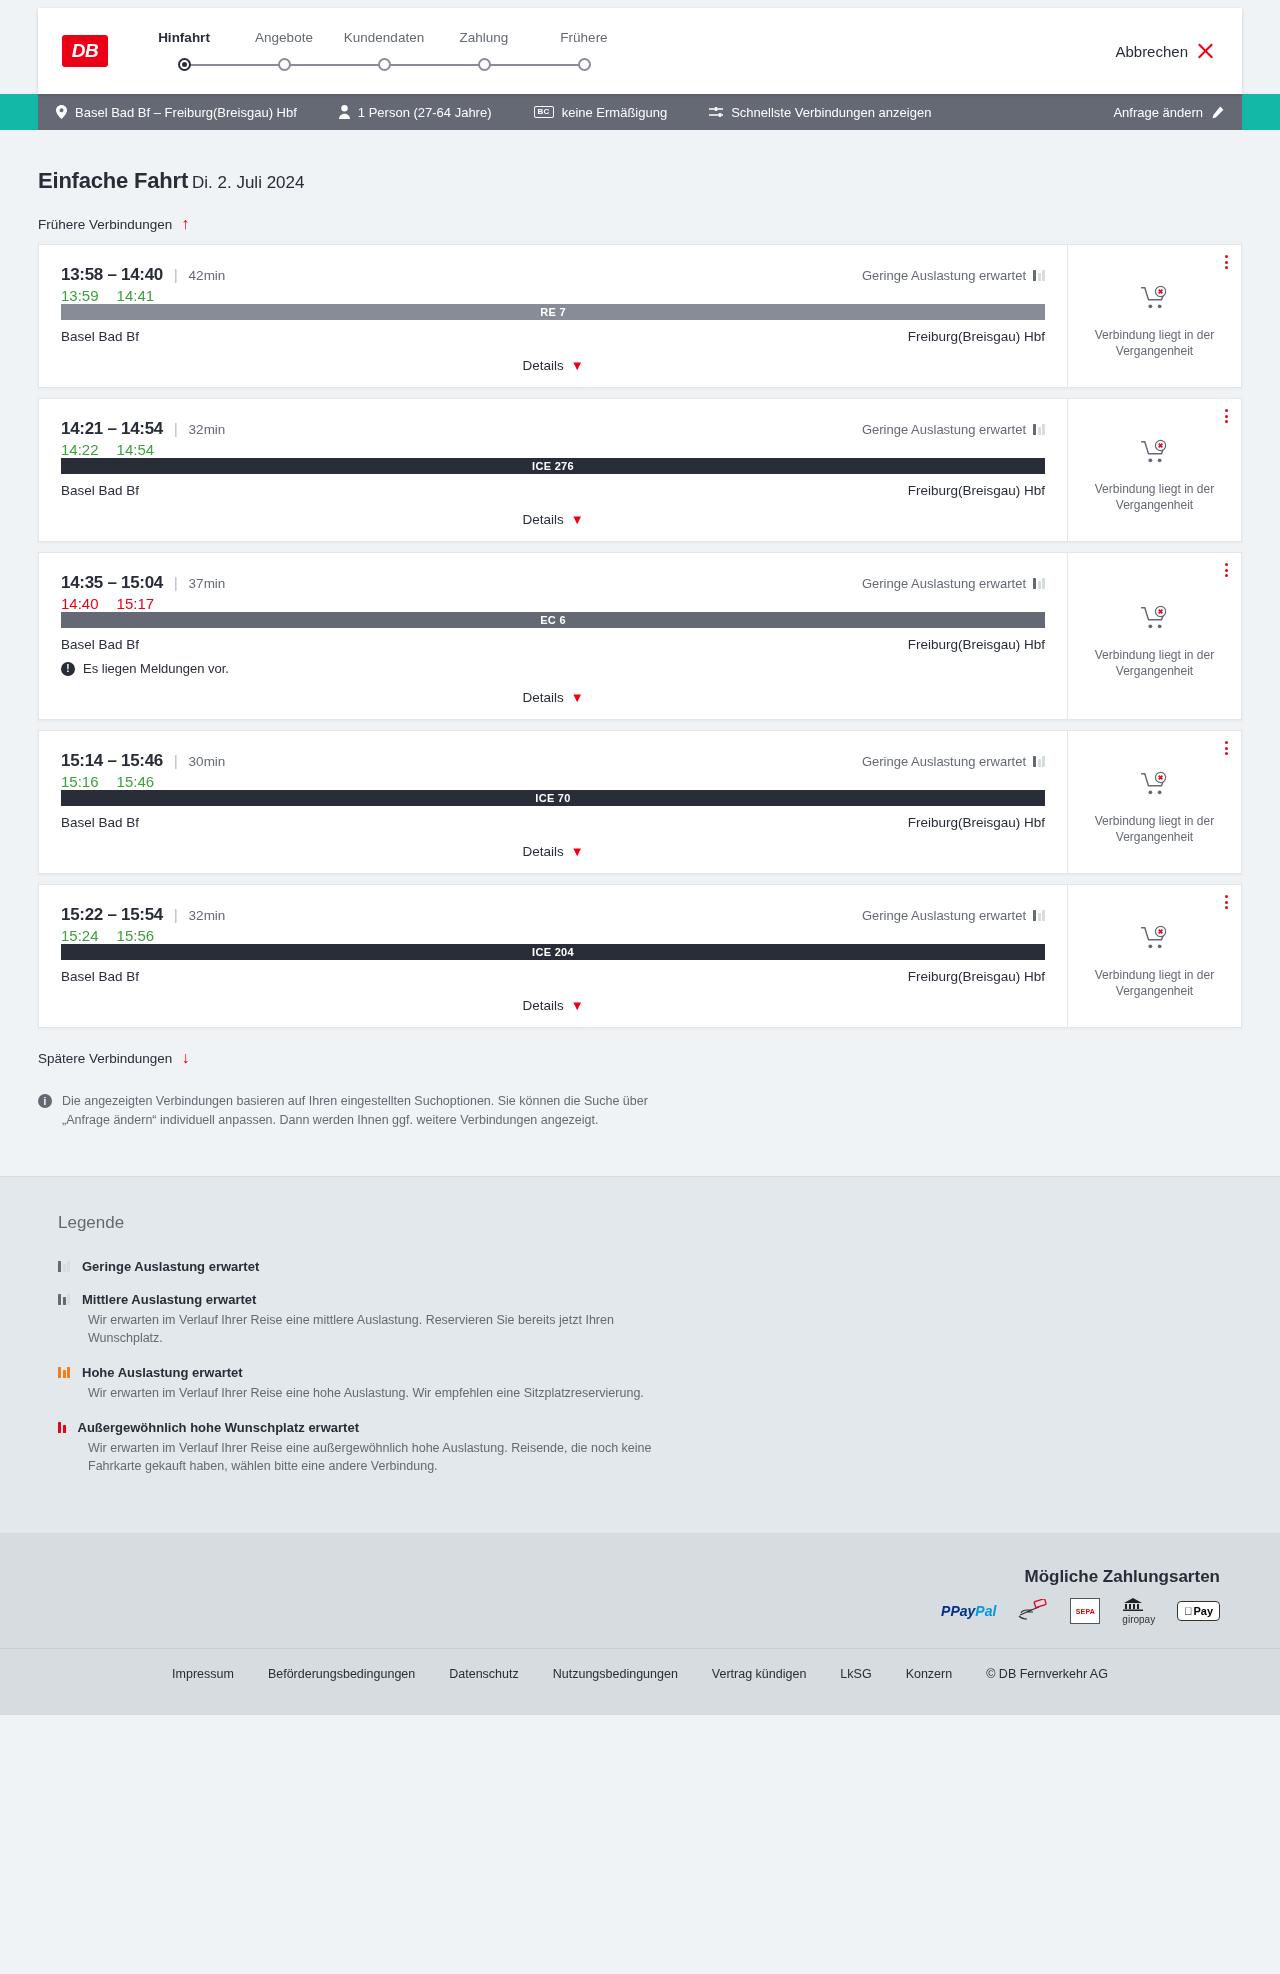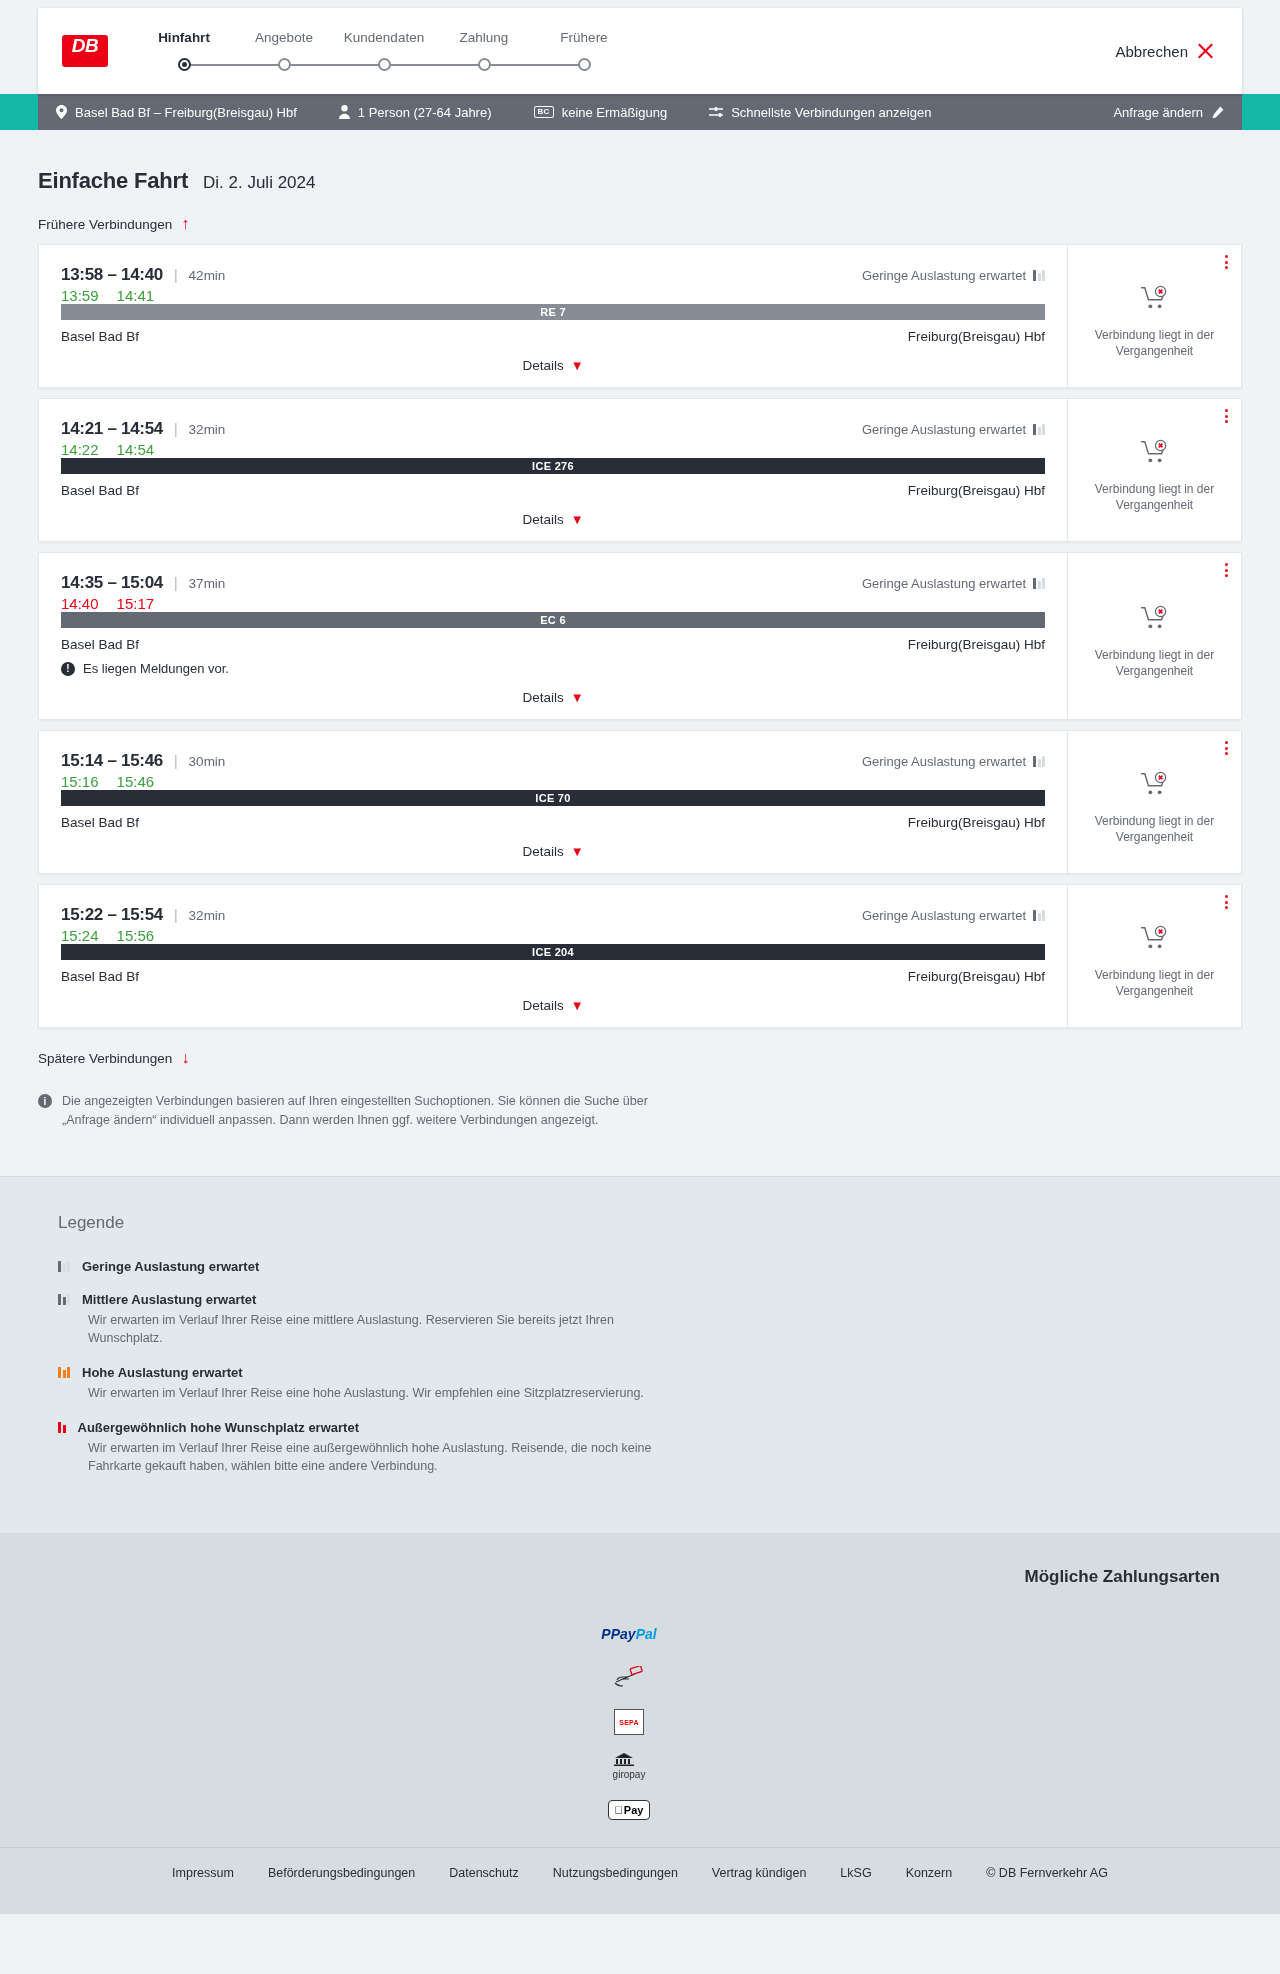--- a/index.html
+++ b/index.html
@@ -25,21 +25,21 @@
     display: flex;
     align-items: center;
     padding: 0 24px 0 24px;
     box-shadow: 0 1px 3px rgba(0,0,0,0.16);
     position: relative;
   }
   .db-logo {
     width: 46px; height: 32px;
     background: #ec0016;
     border-radius: 3px;
-    display: flex; justify-content: center;
+    display: flex; align-items: center; justify-content: center;
     flex: none;
     margin-right: 26px;
   }
   .db-logo span {
     color: #fff;
     font-family: "Liberation Sans", sans-serif;
     font-weight: bold;
     font-size: 19px;
     letter-spacing: -0.5px;
     font-style: italic;
@@ -123,21 +123,21 @@
     font-size: 8px;
     font-weight: bold;
     padding: 1px 3px;
     line-height: 1;
     letter-spacing: 0.3px;
   }
 
   
   .content { padding: 0 38px; background: #f0f3f5; }
   .title-row {
-    display: flex; align-items: baseline; gap: 15px;
+    display: flex; align-items: baseline; gap: 4px;
     padding: 38px 0 0 0;
   }
   .title-row h1 { font-size: 22px; font-weight: bold; letter-spacing: -0.2px; }
   .title-row .date { font-size: 17px; color: #282d37; }
 
   .earlier-later {
     display: flex; align-items: center; gap: 9px;
     font-size: 13.5px;
     color: #282d37;
     cursor: pointer;
@@ -294,23 +294,22 @@
   .pay-title {
     text-align: right;
     font-size: 17px;
     font-weight: bold;
     color: #282d37;
     padding-right: 22px;
   }
   .pay-icons {
     display: flex; justify-content: flex-end; align-items: center;
     gap: 22px;
-    margin-top: 36px;
+    margin-top: 13px;
     padding-right: 22px;
-    flex-direction: column;
   }
   .pay-ico {
     height: 22px; display: flex; align-items: center; justify-content: center;
   }
   .paypal-txt { font-size: 14px; font-weight: bold; font-style: italic; }
   .paypal-txt .p1 { color: #003087; }
   .paypal-txt .p2 { color: #009cde; }
   .sepa-box {
     width: 30px; height: 26px; border: 1px solid #555;
     background:#fff; display:flex; align-items:center; justify-content:center;

